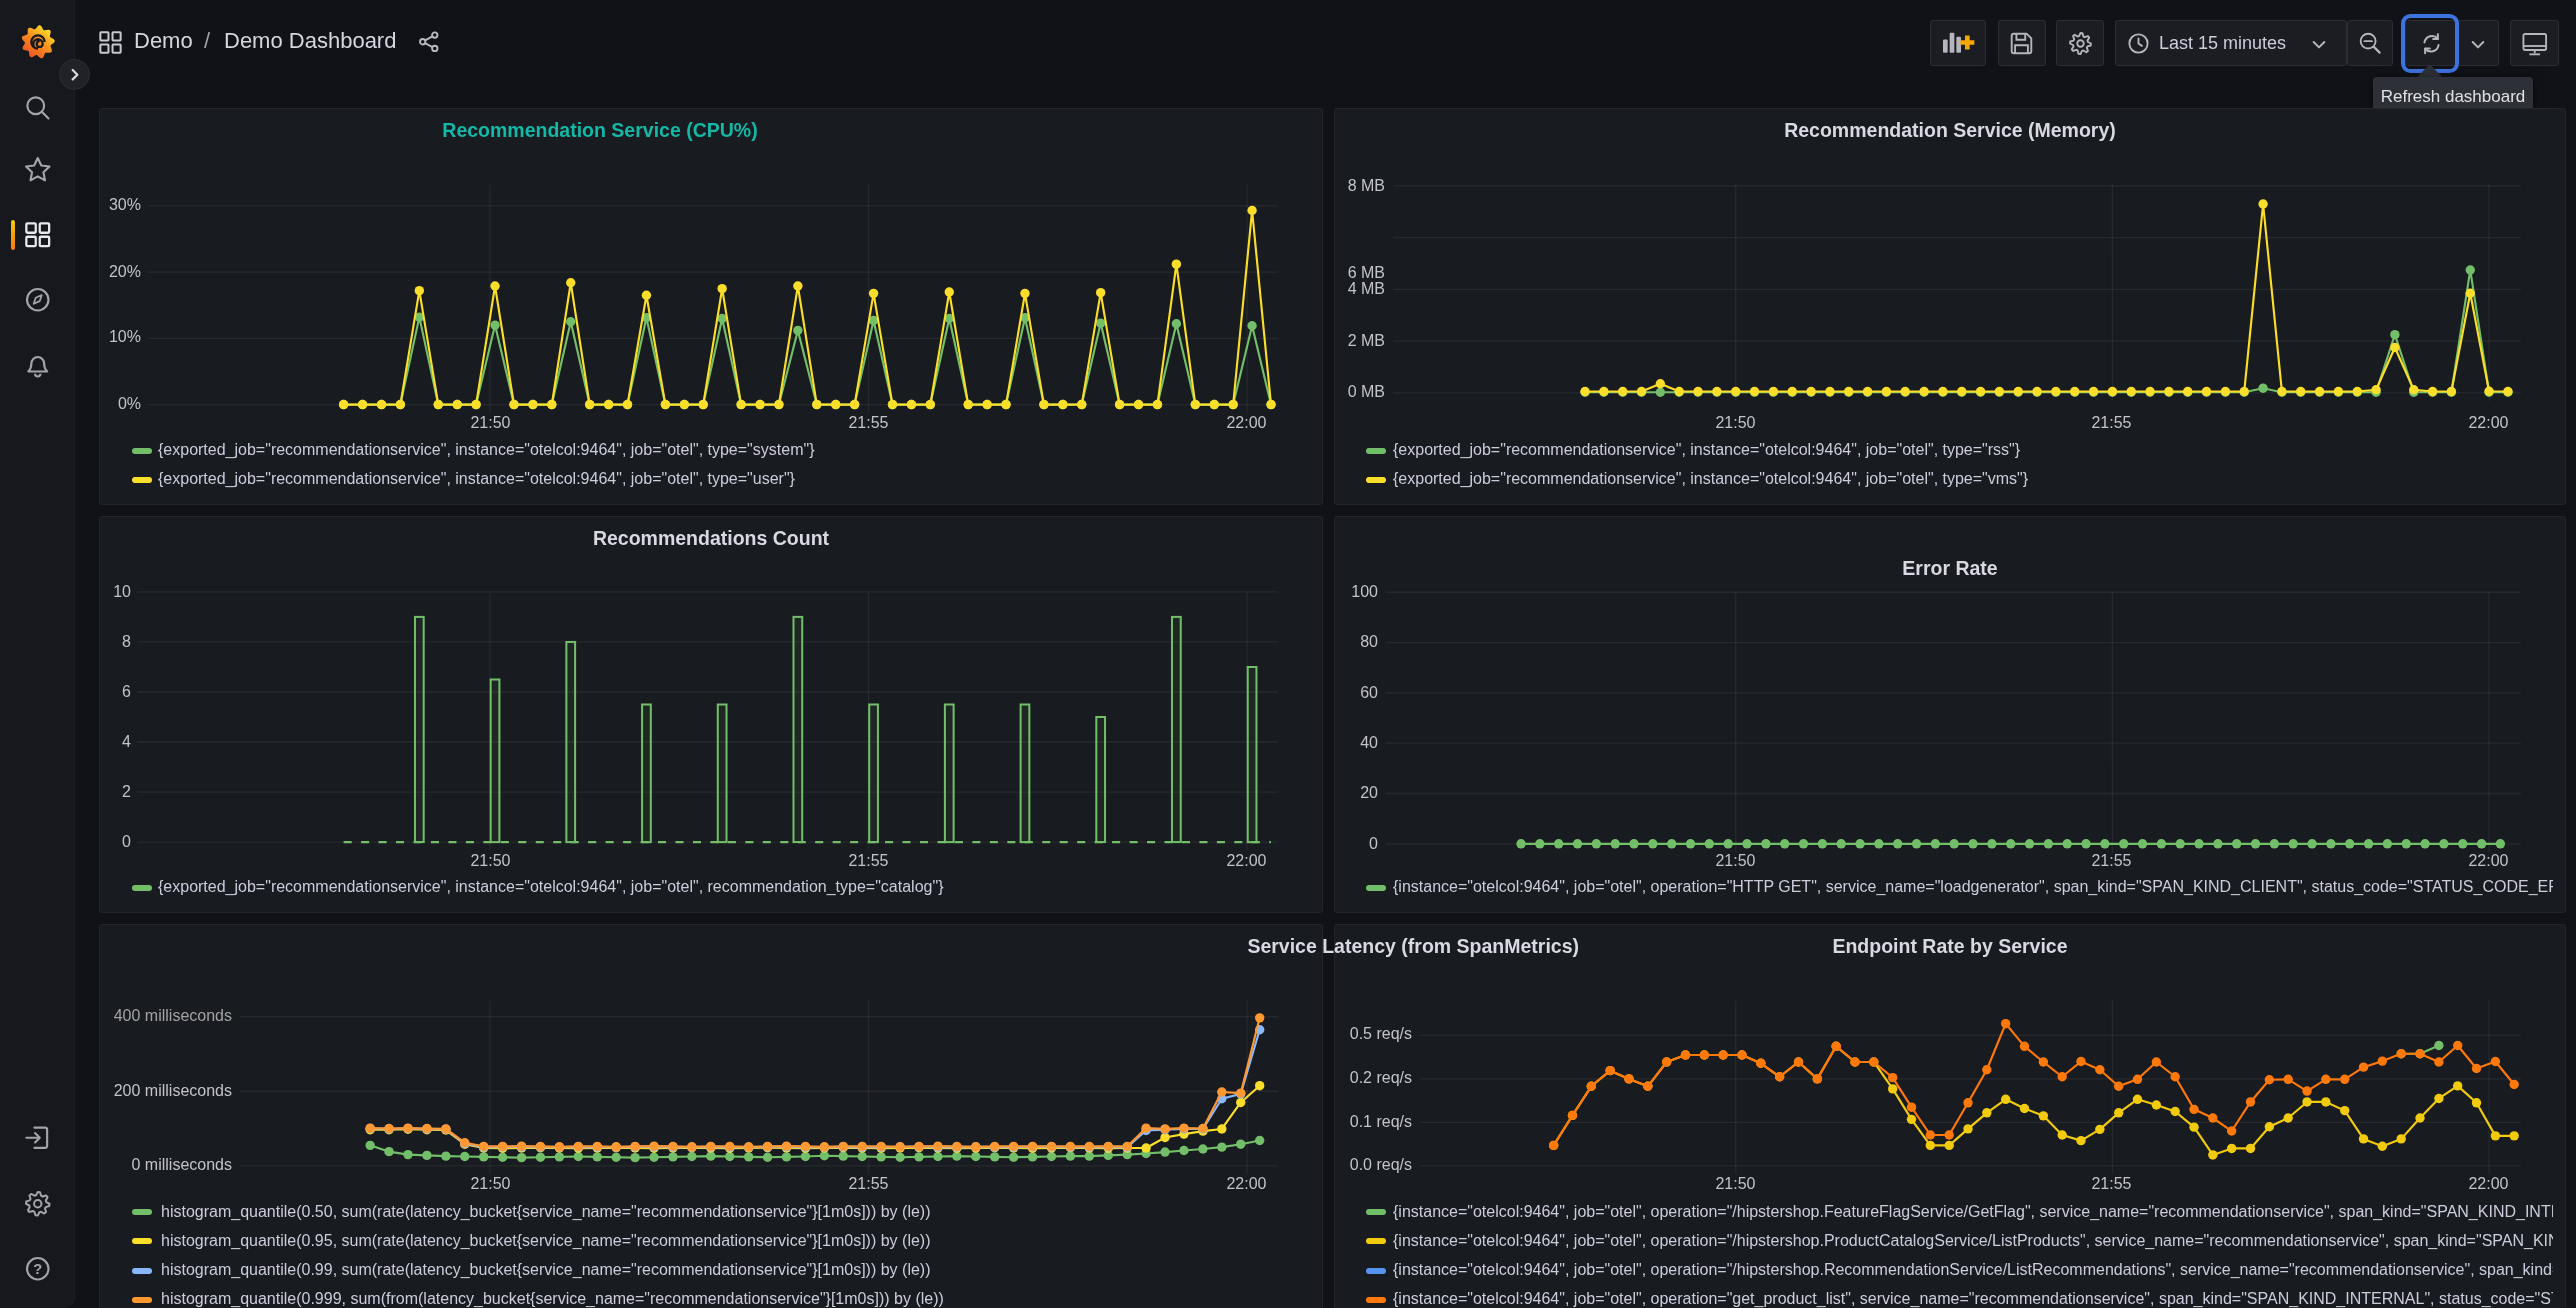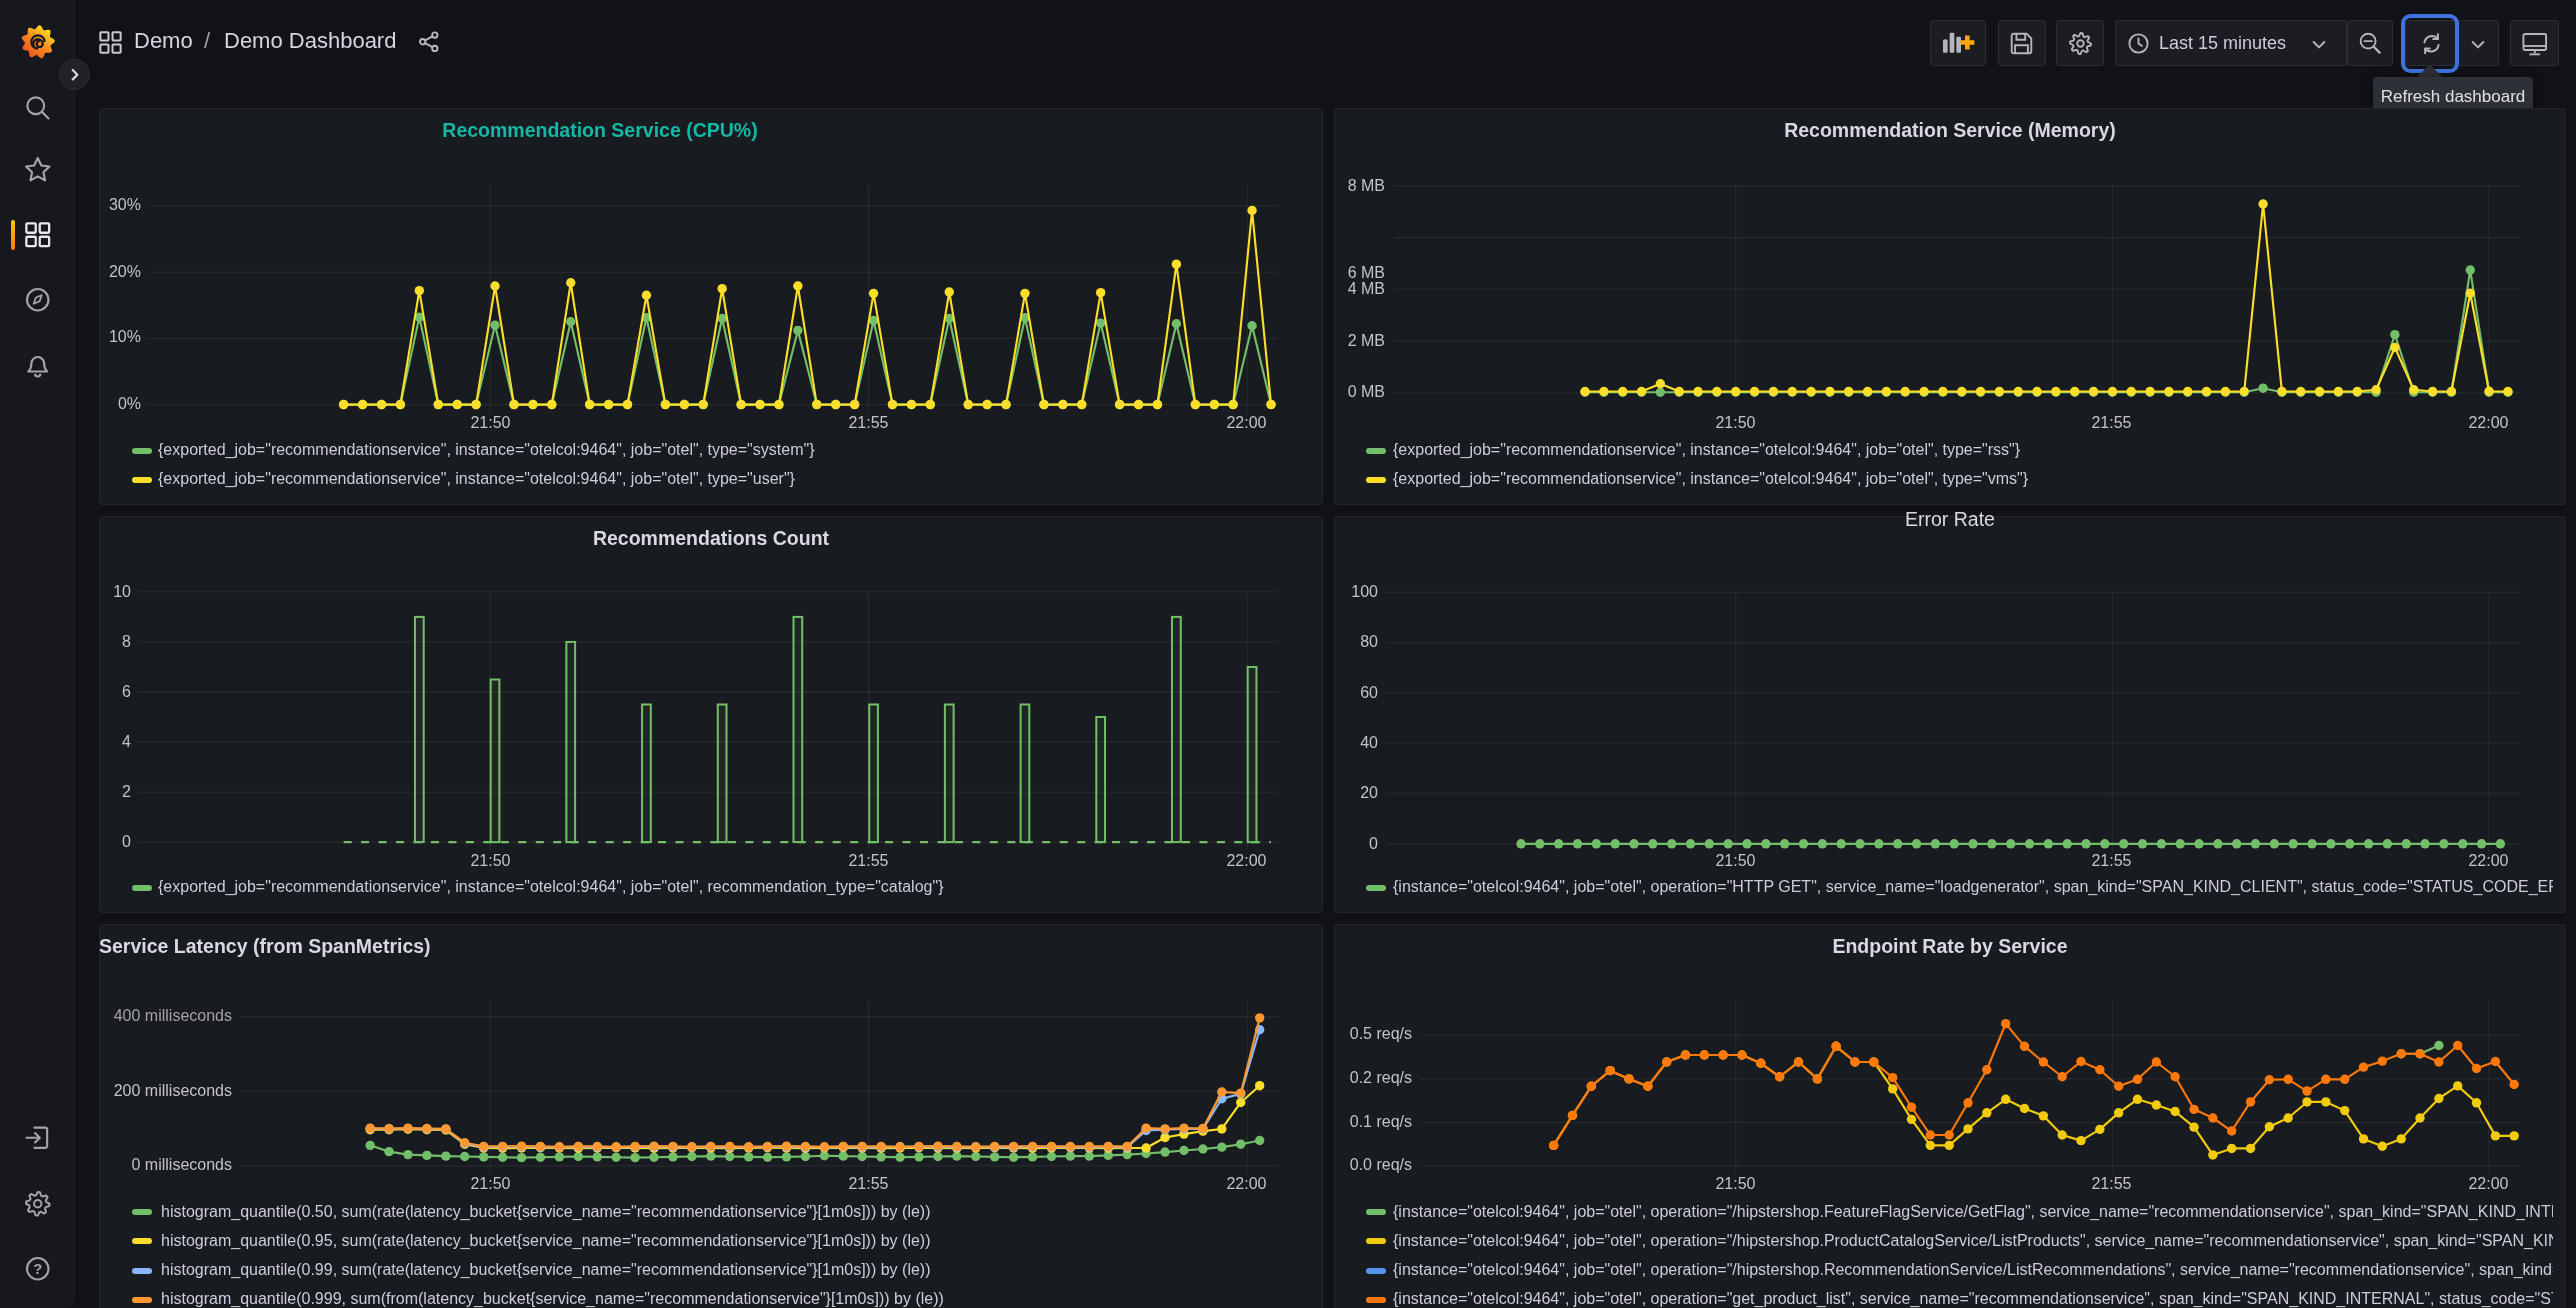--- a/index.html
+++ b/index.html
@@ -840,33 +840,33 @@
 <div style="position:absolute;left:-44px;top:783px;width:175px;text-align:right;font-size:16px;color:#c2c3cc;">2</div>
 <div style="position:absolute;left:-44px;top:733px;width:175px;text-align:right;font-size:16px;color:#c2c3cc;">4</div>
 <div style="position:absolute;left:-44px;top:683px;width:175px;text-align:right;font-size:16px;color:#c2c3cc;">6</div>
 <div style="position:absolute;left:-44px;top:633px;width:175px;text-align:right;font-size:16px;color:#c2c3cc;">8</div>
 <div style="position:absolute;left:-44px;top:583px;width:175px;text-align:right;font-size:16px;color:#c2c3cc;">10</div>
 <div style="position:absolute;left:450px;top:852px;width:81px;text-align:center;font-size:16px;color:#c2c3cc;">21:50</div>
 <div style="position:absolute;left:828px;top:852px;width:81px;text-align:center;font-size:16px;color:#c2c3cc;">21:55</div>
 <div style="position:absolute;left:1206px;top:852px;width:81px;text-align:center;font-size:16px;color:#c2c3cc;">22:00</div>
 <div style="position:absolute;left:132px;top:885px;width:20px;height:6px;border-radius:3.4px;background:#73bf69;"></div>
 <div style="position:absolute;left:158px;top:878px;width:1151px;font-size:16px;color:#ccccdc;white-space:nowrap;overflow:hidden;">{exported_job="recommendationservice", instance="otelcol:9464", job="otel", recommendation_type="catalog"}</div>
-<div style="position:absolute;left:1334px;top:508px;width:1232px;text-align:center;font-size:19.5px;font-weight:normal;color:#d8d9e3;">Error Rate</div>
+<div style="position:absolute;left:1334px;top:557px;width:1232px;text-align:center;font-size:19.5px;font-weight:bold;color:#d8d9e3;">Error Rate</div>
 <div style="position:absolute;left:1203px;top:835px;width:175px;text-align:right;font-size:16px;color:#c2c3cc;">0</div>
 <div style="position:absolute;left:1203px;top:784px;width:175px;text-align:right;font-size:16px;color:#c2c3cc;">20</div>
 <div style="position:absolute;left:1203px;top:734px;width:175px;text-align:right;font-size:16px;color:#c2c3cc;">40</div>
 <div style="position:absolute;left:1203px;top:684px;width:175px;text-align:right;font-size:16px;color:#c2c3cc;">60</div>
 <div style="position:absolute;left:1203px;top:633px;width:175px;text-align:right;font-size:16px;color:#c2c3cc;">80</div>
 <div style="position:absolute;left:1203px;top:583px;width:175px;text-align:right;font-size:16px;color:#c2c3cc;">100</div>
 <div style="position:absolute;left:1695px;top:852px;width:81px;text-align:center;font-size:16px;color:#c2c3cc;">21:50</div>
 <div style="position:absolute;left:2071px;top:852px;width:81px;text-align:center;font-size:16px;color:#c2c3cc;">21:55</div>
 <div style="position:absolute;left:2448px;top:852px;width:81px;text-align:center;font-size:16px;color:#c2c3cc;">22:00</div>
 <div style="position:absolute;left:1366px;top:885px;width:20px;height:6px;border-radius:3.4px;background:#73bf69;"></div>
 <div style="position:absolute;left:1393px;top:878px;width:1160px;font-size:16px;color:#ccccdc;white-space:nowrap;overflow:hidden;">{instance="otelcol:9464", job="otel", operation="HTTP GET", service_name="loadgenerator", span_kind="SPAN_KIND_CLIENT", status_code="STATUS_CODE_ERROR"}</div>
-<div style="position:absolute;left:99px;top:935px;width:1480px;text-align:left;font-size:19.5px;font-weight:bold;color:#d8d9e3;">Service Latency (from SpanMetrics)</div>
+<div style="position:absolute;left:99px;top:935px;width:1480px;text-align:right;font-size:19.5px;font-weight:bold;color:#d8d9e3;">Service Latency (from SpanMetrics)</div>
 <div style="position:absolute;left:57px;top:1156px;width:175px;text-align:right;font-size:16px;color:#c2c3cc;">0 milliseconds</div>
 <div style="position:absolute;left:57px;top:1082px;width:175px;text-align:right;font-size:16px;color:#c2c3cc;">200 milliseconds</div>
 <div style="position:absolute;left:57px;top:1007px;width:175px;text-align:right;font-size:16px;color:#a3a3a3;">400 milliseconds</div>
 <div style="position:absolute;left:450px;top:1175px;width:81px;text-align:center;font-size:16px;color:#c2c3cc;">21:50</div>
 <div style="position:absolute;left:828px;top:1175px;width:81px;text-align:center;font-size:16px;color:#c2c3cc;">21:55</div>
 <div style="position:absolute;left:1206px;top:1175px;width:81px;text-align:center;font-size:16px;color:#c2c3cc;">22:00</div>
 <div style="position:absolute;left:132px;top:1209px;width:20px;height:6px;border-radius:3.4px;background:#73bf69;"></div>
 <div style="position:absolute;left:161px;top:1203px;width:1148px;font-size:16px;color:#ccccdc;white-space:nowrap;overflow:hidden;">histogram_quantile(0.50, sum(rate(latency_bucket{service_name="recommendationservice"}[1m0s])) by (le))</div>
 <div style="position:absolute;left:132px;top:1238px;width:20px;height:6px;border-radius:3.4px;background:#fade2a;"></div>
 <div style="position:absolute;left:161px;top:1232px;width:1148px;font-size:16px;color:#ccccdc;white-space:nowrap;overflow:hidden;">histogram_quantile(0.95, sum(rate(latency_bucket{service_name="recommendationservice"}[1m0s])) by (le))</div>

